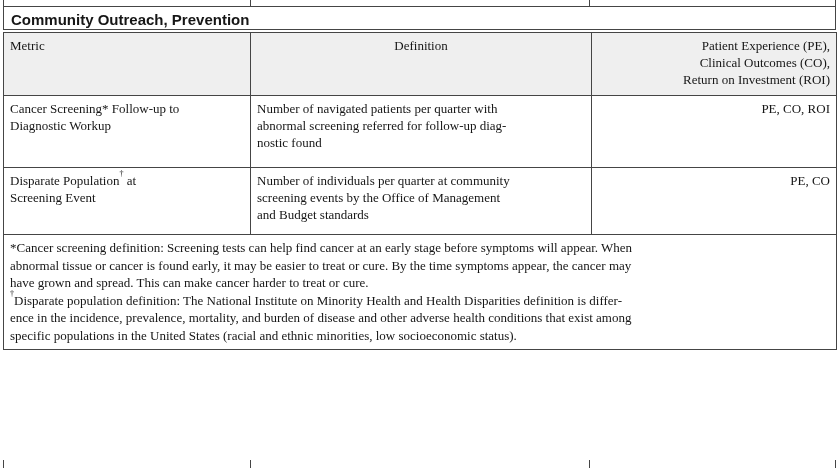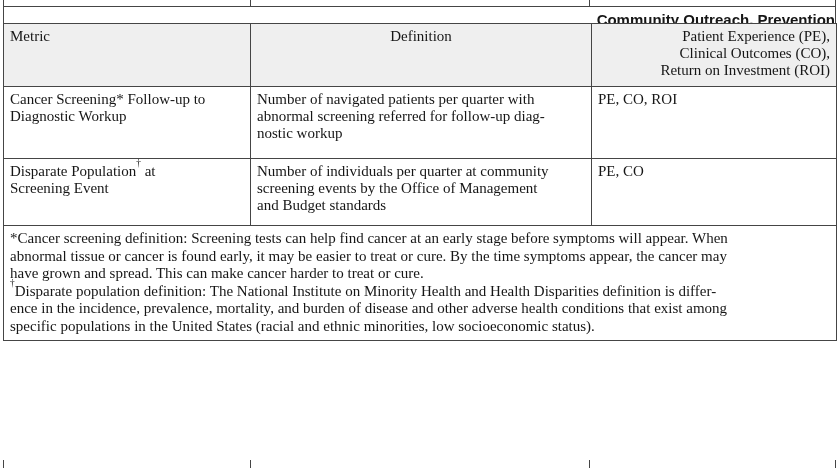--- a/index.html
+++ b/index.html
@@ -11,27 +11,27 @@
     font-family:"Liberation Serif", serif;
     overflow:hidden;
   }
   
   .vline{position:absolute;width:1px;background:#454545;}
   
   .titlebar{
     position:absolute;left:3px;top:6px;width:833px;height:24px;
     box-sizing:border-box;border:1px solid #454545;background:#ffffff;
     font-family:"Liberation Sans", sans-serif;font-weight:bold;
-    font-size:15px;line-height:26px;padding-left:7px;text-align:right;
+    font-size:15px;line-height:26px;padding-left:7px;
   }
   
   table.metrics{
-    position:absolute;left:3px;top:23px;width:833px;
+    position:absolute;left:3px;top:32px;width:833px;
     border-collapse:collapse;table-layout:fixed;
-    font-size:15px;line-height:17px;
+    font-size:13px;line-height:17px;
   }
   table.metrics td, table.metrics th{
     border:1px solid #454545;
     box-sizing:border-box;
     padding:4px 6px;
     vertical-align:top;
     font-weight:normal;
     overflow:hidden;
   }
   thead th{
@@ -39,21 +39,21 @@
     vertical-align:bottom;
     font-weight:bold;
     height:63px;
     padding-bottom:4px;
   }
   th.col-metric{text-align:left;padding-left:7px;}
   th.col-def{text-align:center;}
   th.col-out{text-align:right;white-space:pre-line;line-height:17px;}
   td.cell-metric{white-space:pre-line;padding-left:7px;}
   td.cell-def{white-space:pre-line;padding-left:8px;}
-  td.cell-out{text-align:left;}
+  td.cell-out{text-align:right;}
   tr.r0{height:72px;} tr.r1{height:62px;} tr.r2{height:60px;} tr.r3{height:67px;}
   td.footnotes{
     height:106px;
     padding:2px 7px 4px 7px;
     line-height:17.6px;
   }
   .footnote{white-space:pre-line;}
   sup{font-size:62%;line-height:0;position:relative;top:-0.45em;}
 </style>
 </head>
@@ -82,21 +82,21 @@
 Clinical Outcomes (CO),
 Return on Investment (ROI)</th>
       </tr>
     </thead>
     <tbody>
         <tr class="r0">
     <td class="cell-metric">Cancer Screening* Follow-up to
 Diagnostic Workup</td>
     <td class="cell-def">Number of navigated patients per quarter with
 abnormal screening referred for follow-up diag-
-nostic workup</td>
+nostic found</td>
     <td class="cell-out">PE, CO, ROI</td>
   </tr>
         <tr class="r3">
     <td class="cell-metric">Disparate Population<sup>†</sup> at
 Screening Event</td>
     <td class="cell-def">Number of individuals per quarter at community
 screening events by the Office of Management
 and Budget standards</td>
     <td class="cell-out">PE, CO</td>
   </tr>

